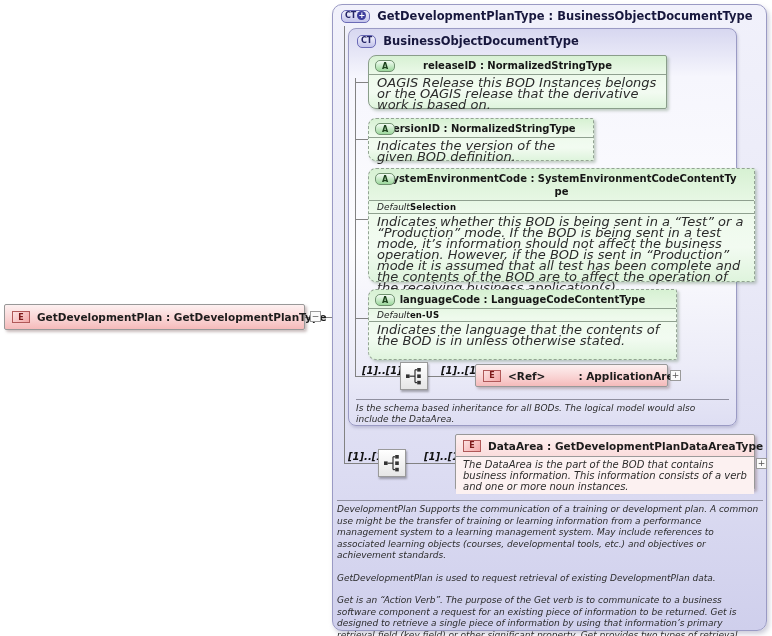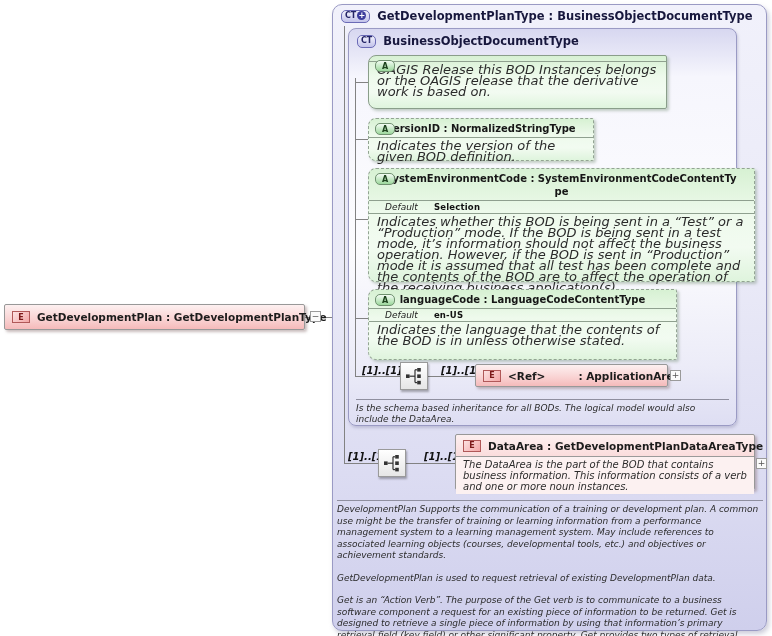--- a/index.html
+++ b/index.html
@@ -44,21 +44,21 @@
     font-size:10px;font-style:italic;line-height:11px;color:#2b2b2b;}
 
   
   .attr-box{position:absolute;border:1px solid #8a9e8a;border-radius:8px 2px 2px 8px;z-index:4;
     background:linear-gradient(180deg,#d7f1d3 0%,#eefaec 40%,#f2fbf1 70%,#dff4dd 100%);
     box-shadow:2px 2px 3px rgba(90,120,90,.35);box-sizing:border-box;}
   .attr-box.optional{border-style:dashed;border-color:#93a493;}
   .attr-head{position:relative;text-align:center;font-weight:bold;font-size:10px;
     line-height:13px;padding:3px 8px 2px 8px;border-bottom:1px solid #8fa08f;color:#161616;}
   .attr-head .icon-a{position:absolute;left:6px;top:4px;}
-  .default-row{display:flex;align-items:center;gap:16px;padding:1px 16px;
+  .default-row{display:flex;align-items:center;padding:1px 8px;
     border-bottom:1px solid #8fa08f;font-size:9px;}
   .def-label{font-style:italic;color:#222222;}
   .def-value{font-weight:bold;font-size:8.5px;letter-spacing:.2px;color:#111111;}
   .attr-doc{padding:2px 8px;font-size:13px;font-style:italic;line-height:11px;color:#2b2b2b;}
 
   
   .hline,.vline{position:absolute;background:#828282;z-index:3;}
   .hline{height:1px;} .vline{width:1px;}
   .card-label{position:absolute;font-size:10px;font-weight:bold;font-style:italic;
     color:#111111;z-index:3;white-space:nowrap;}
@@ -119,20 +119,21 @@
 
   <div class="vline" style="left:355px;top:78px;height:298px;"></div>
   <div class="hline" style="left:355px;top:82px;width:13px;"></div>
   <div class="hline" style="left:355px;top:139px;width:13px;"></div>
   <div class="hline" style="left:355px;top:219px;width:13px;"></div>
   <div class="hline" style="left:355px;top:318px;width:13px;"></div>
 
   <div class="attr-box" style="left:368px;top:55px;width:299px;height:54px;">
     <div class="attr-head">
       <span class="icon-a">A</span>
+      <span>releaseID : NormalizedStringType</span>
     </div>
     <div class="attr-doc">OAGIS Release this BOD Instances belongs or the OAGIS release that the derivative work is based on.</div>
   </div>
 
   <div class="attr-box optional" style="left:368px;top:118px;width:226px;height:43px;">
     <div class="attr-head">
       <span class="icon-a">A</span>
       <span>versionID : NormalizedStringType</span>
     </div>
     <div class="attr-doc">Indicates the version of the given BOD definition.</div>

